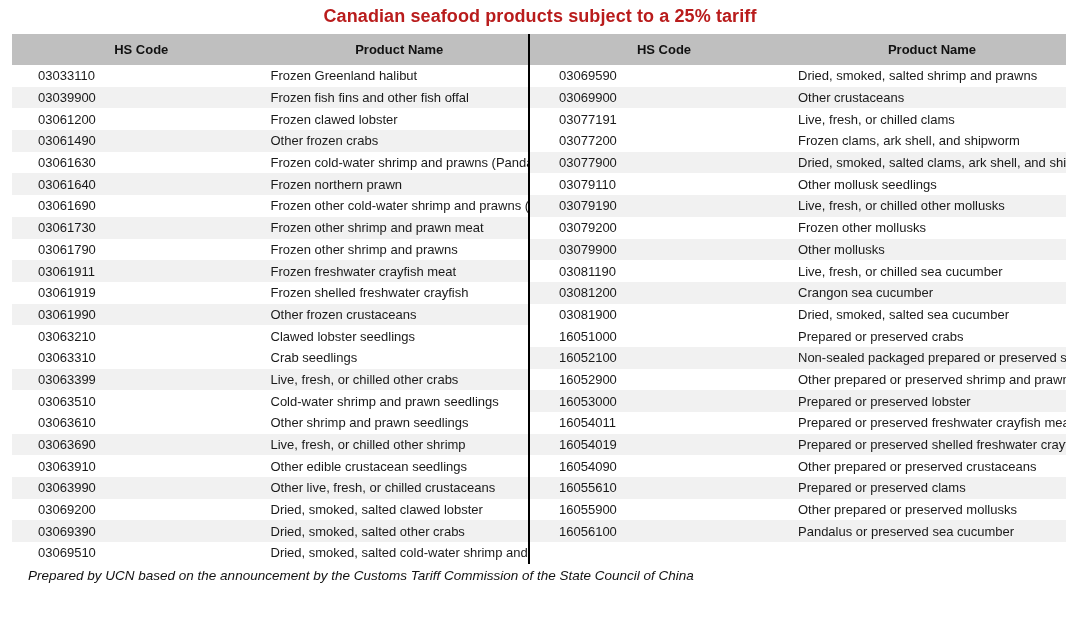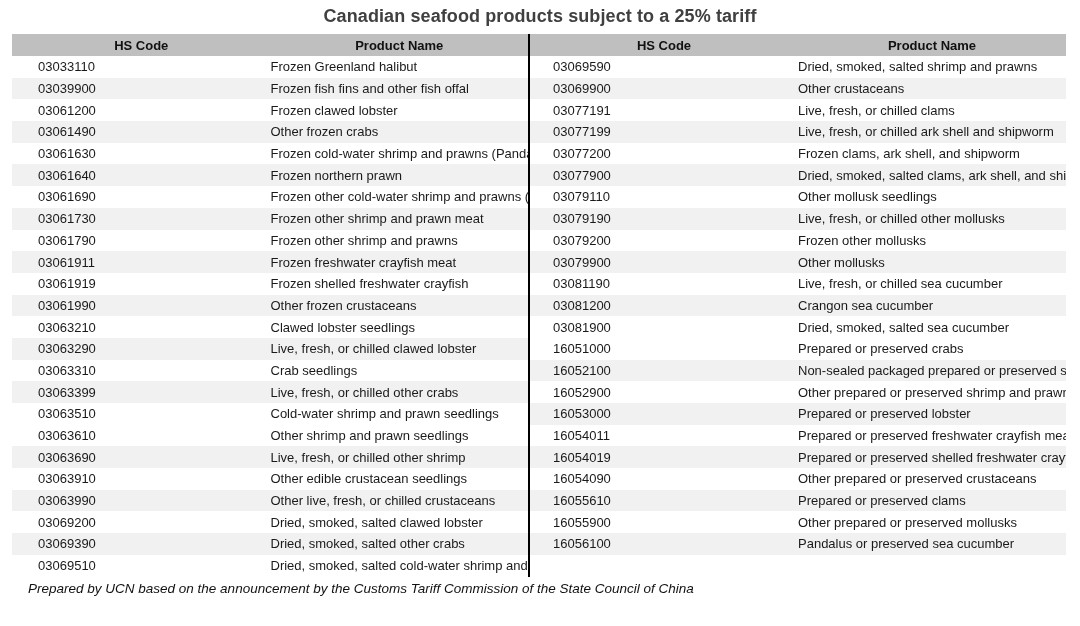--- a/index.html
+++ b/index.html
@@ -8,52 +8,52 @@
     background: #ffffff;
     font-family: "Liberation Sans", sans-serif;
     color: #1a1a1a;
     overflow: hidden;
   }
   .page { padding: 4px 12px 0 12px; }
   .title {
     font-size: 18px;
     font-weight: bold;
     text-align: center;
-    color: #404040;
+    color: #b91c1c;
     margin: 2px 0 7px 0;
     letter-spacing: 0.1px;
   }
   .table-wrap { display: flex; align-items: flex-start; }
   table {
     border-collapse: collapse;
     table-layout: fixed;
     font-size: 13px;
   }
   table.left  { width: 518px; border-right: 2px solid var(--divider, #000); }
   table.right { width: 536px; }
   thead th {
     background: var(--header-bg, #bfbfbf);
     font-weight: bold;
     font-size: 13px;
-    height: 22px;
+    height: 31px;
     text-align: center;
     color: #111111;
     padding: 0;
   }
   tbody td {
     height: 21.7px;
     padding: 0;
     white-space: nowrap;
     overflow: hidden;
     vertical-align: middle;
   }
   tbody tr.stripe { background: var(--stripe-bg, #f1f1f1); }
   table.left  td.code { width: 111px; padding-left: 26px; box-sizing: border-box; }
   table.left  td.name { width: 407px; }
-  table.right td.code { width: 105px; padding-left: 23px; box-sizing: border-box; }
+  table.right td.code { width: 105px; padding-left: 29px; box-sizing: border-box; }
   table.right td.name { width: 431px; }
   .footer {
     font-size: 13.5px;
     font-style: italic;
     color: #111111;
     margin: 4px 0 0 16px;
   }
 </style>
 </head>
 <body>
@@ -115,24 +115,20 @@
             <td class="name">Frozen shelled freshwater crayfish</td>
           </tr>
           <tr class="stripe">
             <td class="code">03061990</td>
             <td class="name">Other frozen crustaceans</td>
           </tr>
           <tr>
             <td class="code">03063210</td>
             <td class="name">Clawed lobster seedlings</td>
           </tr>
-          <tr class="stripe">
-            <td class="code">03063290</td>
-            <td class="name">Live, fresh, or chilled clawed lobster</td>
-          </tr>
           <tr>
             <td class="code">03063310</td>
             <td class="name">Crab seedlings</td>
           </tr>
           <tr class="stripe">
             <td class="code">03063399</td>
             <td class="name">Live, fresh, or chilled other crabs</td>
           </tr>
           <tr>
             <td class="code">03063510</td>
@@ -182,24 +178,20 @@
             <td class="name">Dried, smoked, salted shrimp and prawns</td>
           </tr>
           <tr class="stripe">
             <td class="code">03069900</td>
             <td class="name">Other crustaceans</td>
           </tr>
           <tr>
             <td class="code">03077191</td>
             <td class="name">Live, fresh, or chilled clams</td>
           </tr>
-          <tr class="stripe">
-            <td class="code">03077199</td>
-            <td class="name">Live, fresh, or chilled ark shell and shipworm</td>
-          </tr>
           <tr>
             <td class="code">03077200</td>
             <td class="name">Frozen clams, ark shell, and shipworm</td>
           </tr>
           <tr class="stripe">
             <td class="code">03077900</td>
             <td class="name">Dried, smoked, salted clams, ark shell, and shipworm</td>
           </tr>
           <tr>
             <td class="code">03079110</td>

